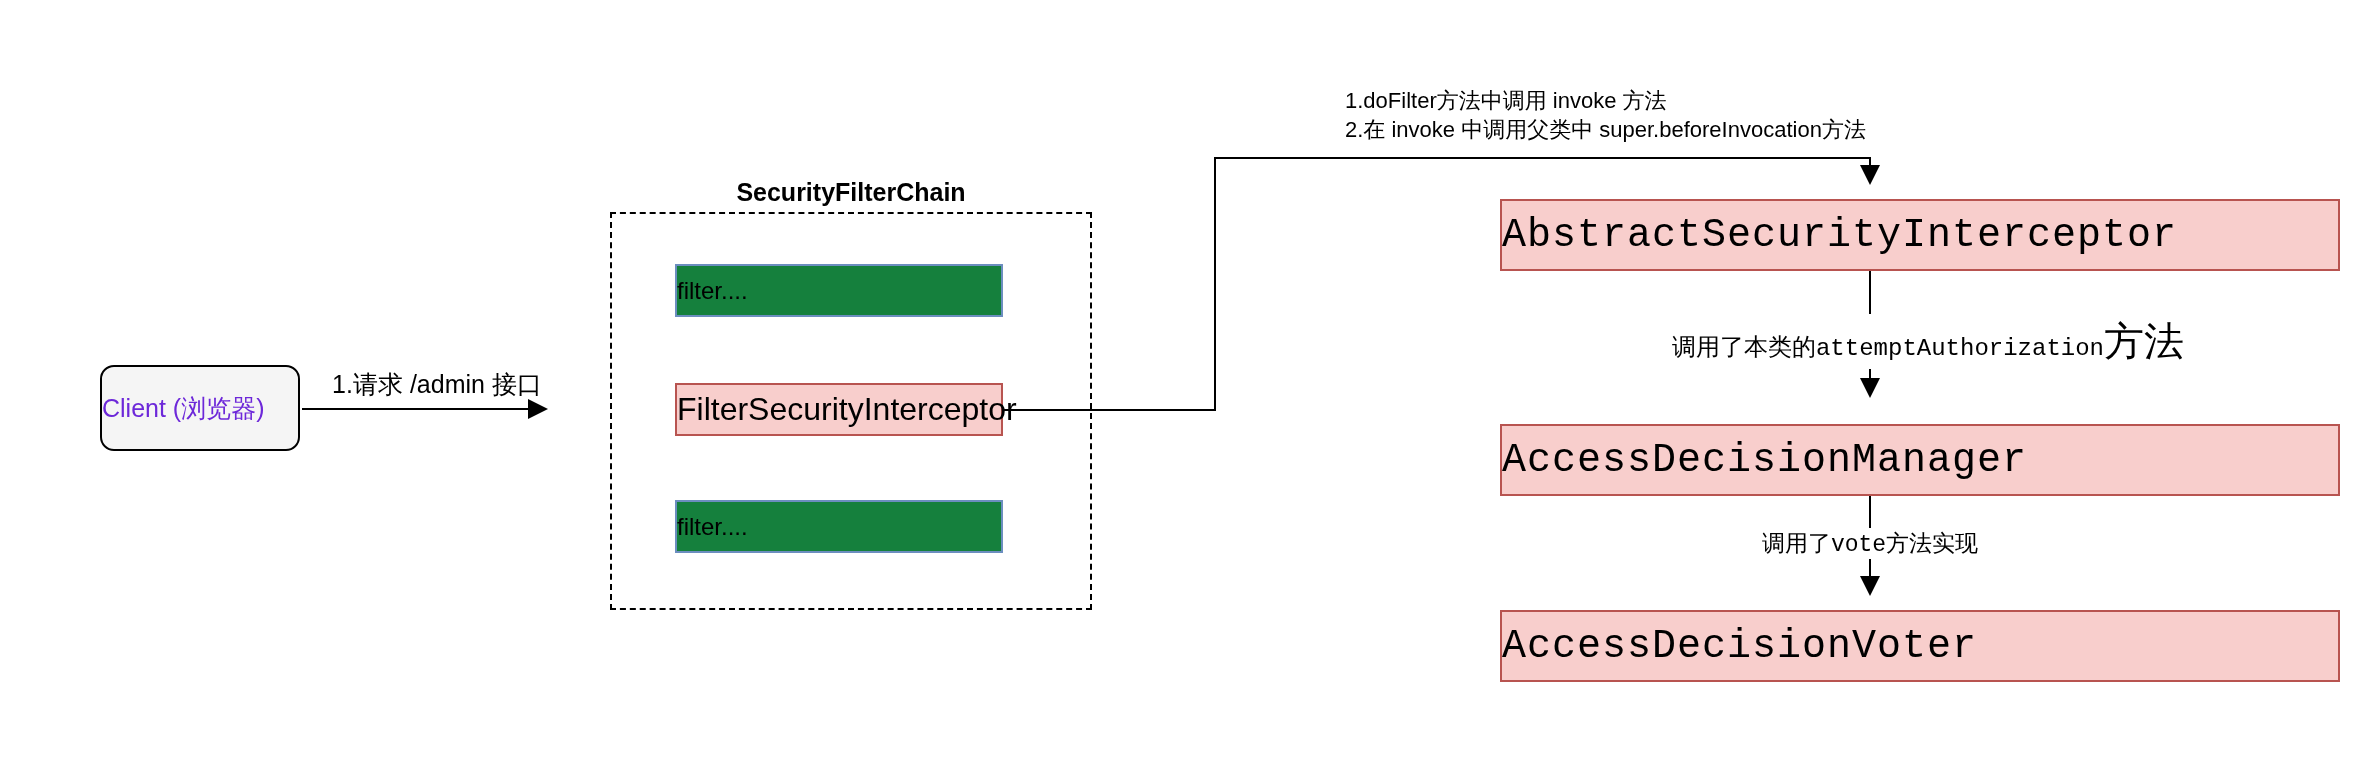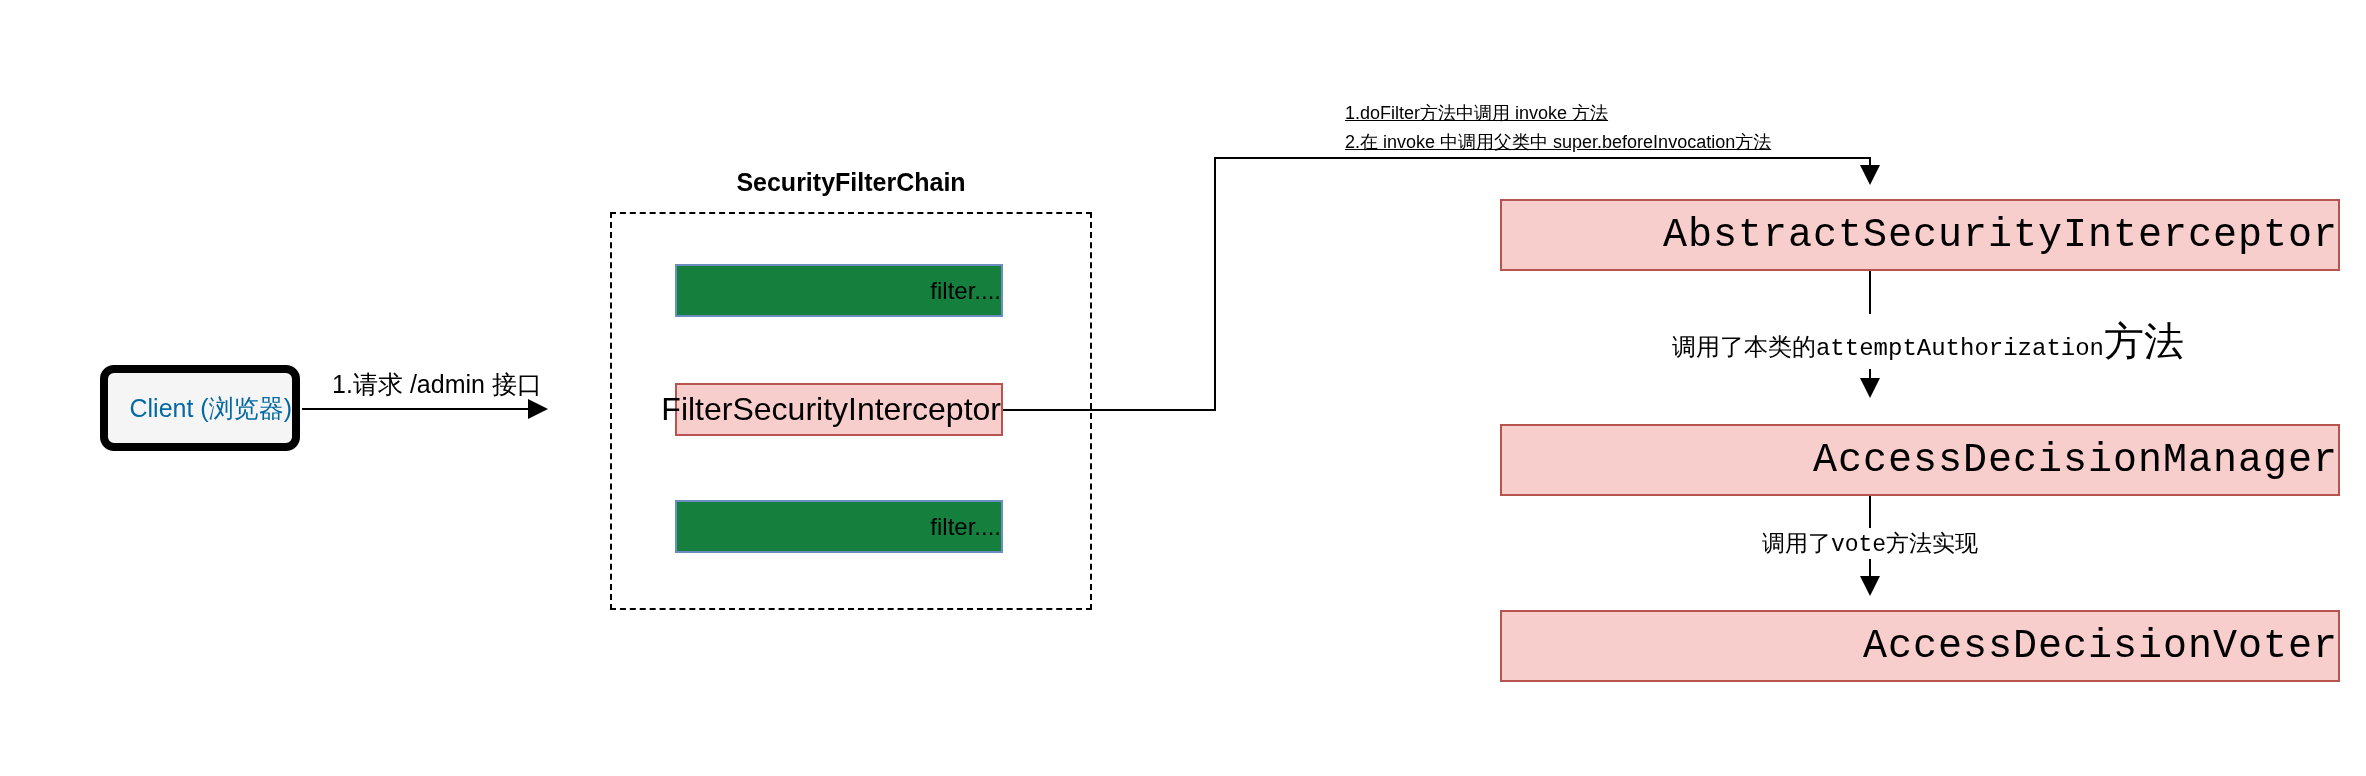--- a/index.html
+++ b/index.html
@@ -9,55 +9,54 @@
     height: 776px;
     background: #ffffff;
     font-family: "Liberation Sans", sans-serif;
     color: #000000;
     overflow: hidden;
   }
   .abs { position: absolute; box-sizing: border-box; }
   .node {
     display: flex;
     align-items: center;
-    justify-content: flex-end;
+    justify-content: flex-start;
     text-align: center;
     box-sizing: border-box;
   }
   
   svg.wires { position: absolute; inset: 0; width: 100%; height: 100%; }
 
   
   .annotation {
-    left: 1345px; top: 99px;
-    font-size: 18px; line-height: 29px;
+    left: 1345px; top: 86px;
+    font-size: 22px; line-height: 29px;
     white-space: nowrap;
-    text-decoration: underline;
   }
 
   
   .client-box {
     left: 100px; top: 365px; width: 200px; height: 86px;
-    background: #f5f5f5; border: 8px solid #000000; border-radius: 14px;
-    font-size: 25px; color: #0369a1;
+    background: #f5f5f5; border: 2px solid #000000; border-radius: 14px;
+    font-size: 25px; color: #6d28d9;
   }
 
   
   .request-label {
     left: 287px; top: 368px; width: 300px;
     font-size: 25px; text-align: center; white-space: nowrap;
   }
 
   
   .chain-container {
     left: 610px; top: 212px; width: 482px; height: 398px;
     border: 2px dashed #000000; background: transparent;
   }
   .chain-title {
-    left: 610px; top: 168px; width: 482px;
+    left: 610px; top: 178px; width: 482px;
     font-size: 25px; font-weight: bold; text-align: center; white-space: nowrap;
   }
 
   
   .filter-box {
     left: 675px; width: 328px; height: 53px;
     background: #15803d; border: 2px solid #6c8ebf;
     font-size: 24px;
   }
   .filter-1 { top: 264px; }

